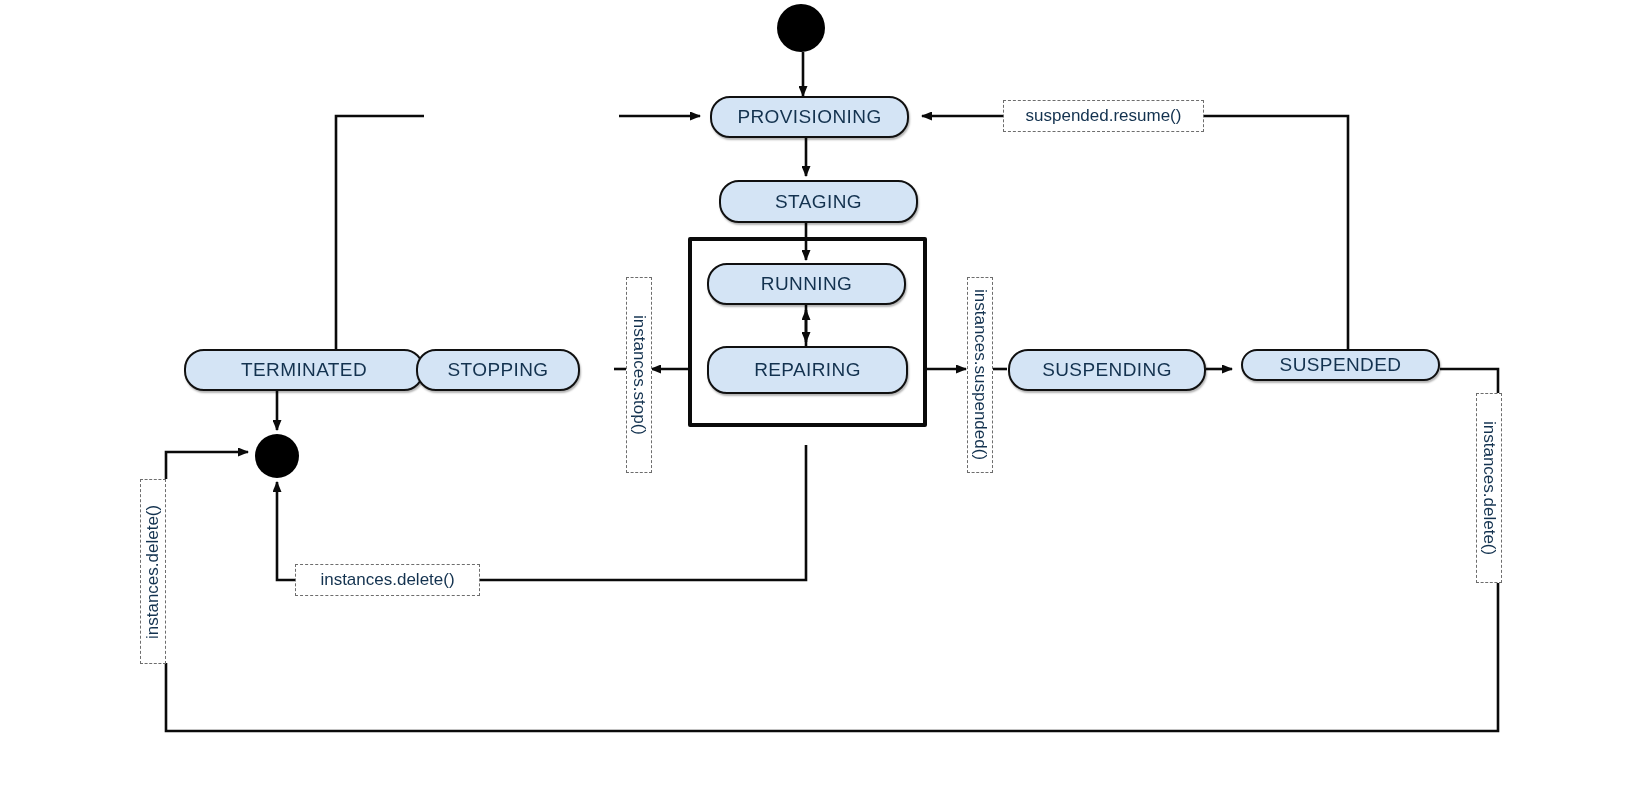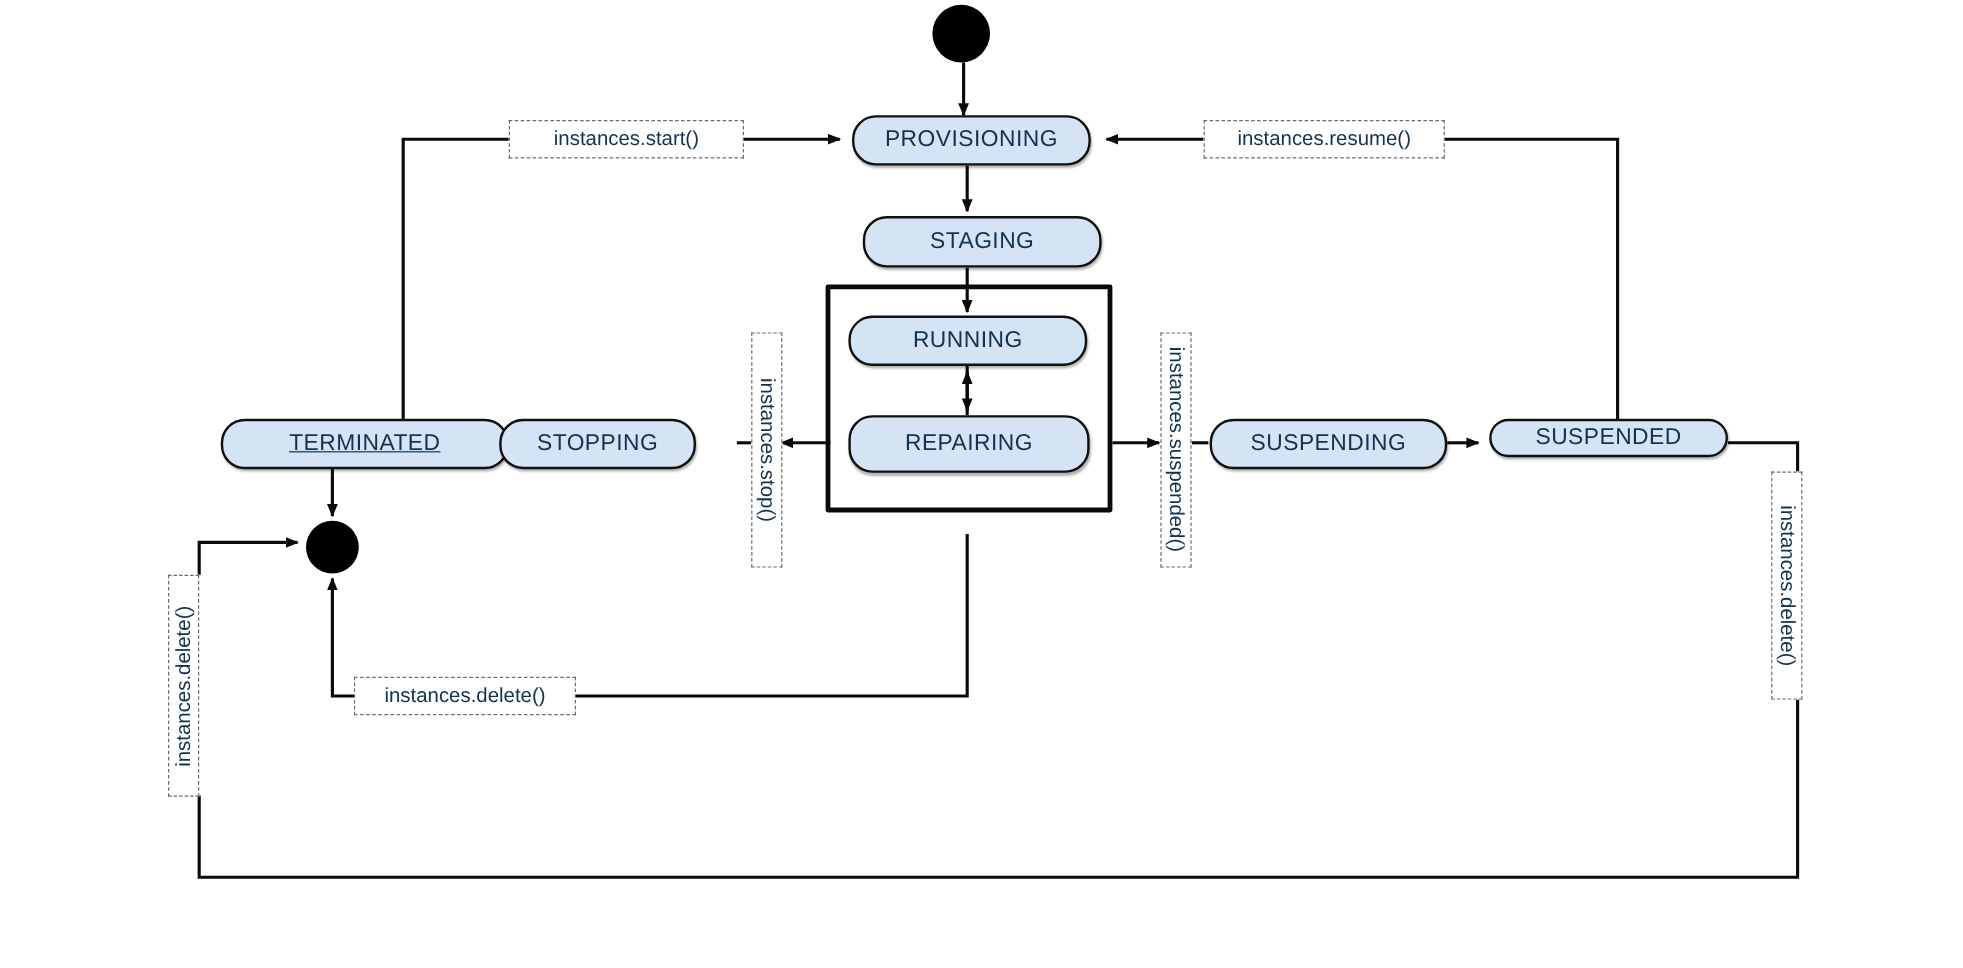--- a/index.html
+++ b/index.html
@@ -146,42 +146,39 @@
   </div>
 
   <div class="state-box" style="left:707px; top:263px; width:199px; height:42px;">
     <span>RUNNING</span>
   </div>
 
   <div class="state-box" style="left:707px; top:346px; width:201px; height:48px;">
     <span>REPAIRING</span>
   </div>
 
-  <div class="state-box" style="left:184px; top:349px; width:240px; height:42px;text-decoration:underline;">
+  <div class="state-box" style="left:184px; top:349px; width:240px; height:42px;">
     <span>TERMINATED</span>
   </div>
 
   <div class="state-box" style="left:416px; top:349px; width:164px; height:42px;">
     <span>STOPPING</span>
   </div>
 
   <div class="state-box" style="left:1008px; top:349px; width:198px; height:42px;">
     <span>SUSPENDING</span>
   </div>
 
   <div class="state-box" style="left:1241px; top:349px; width:199px; height:32px;">
     <span>SUSPENDED</span>
   </div>
 
-  <div class="edge-label" style="left:424px; top:100px; width:196px; height:32px;">
-    <span>instances.start()</span>
-  </div>
 
   <div class="edge-label" style="left:1003px; top:100px; width:201px; height:32px;">
-    <span>instances.resume()</span>
+    <span>suspended.resume()</span>
   </div>
 
   <div class="edge-label vert-down" style="left:626px; top:277px; width:26px; height:196px;">
     <span>instances.stop()</span>
   </div>
 
   <div class="edge-label vert-down" style="left:967px; top:277px; width:26px; height:196px;">
     <span>instances.suspended()</span>
   </div>
 

